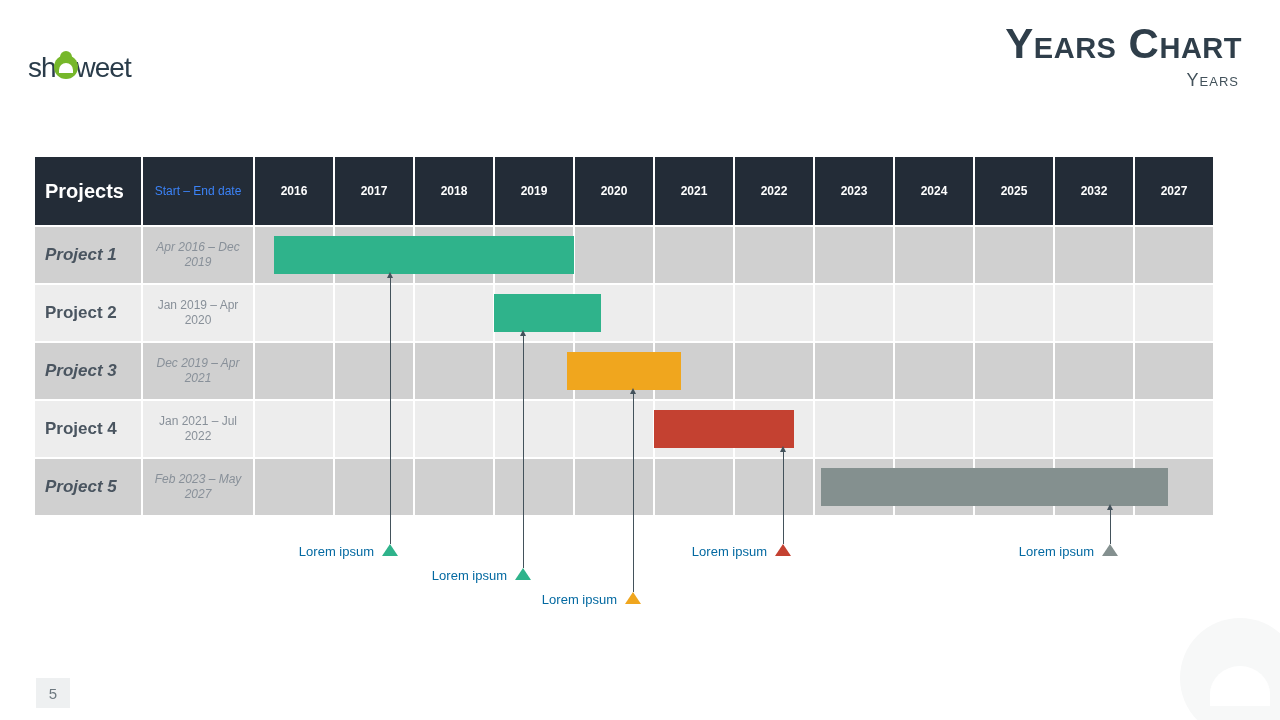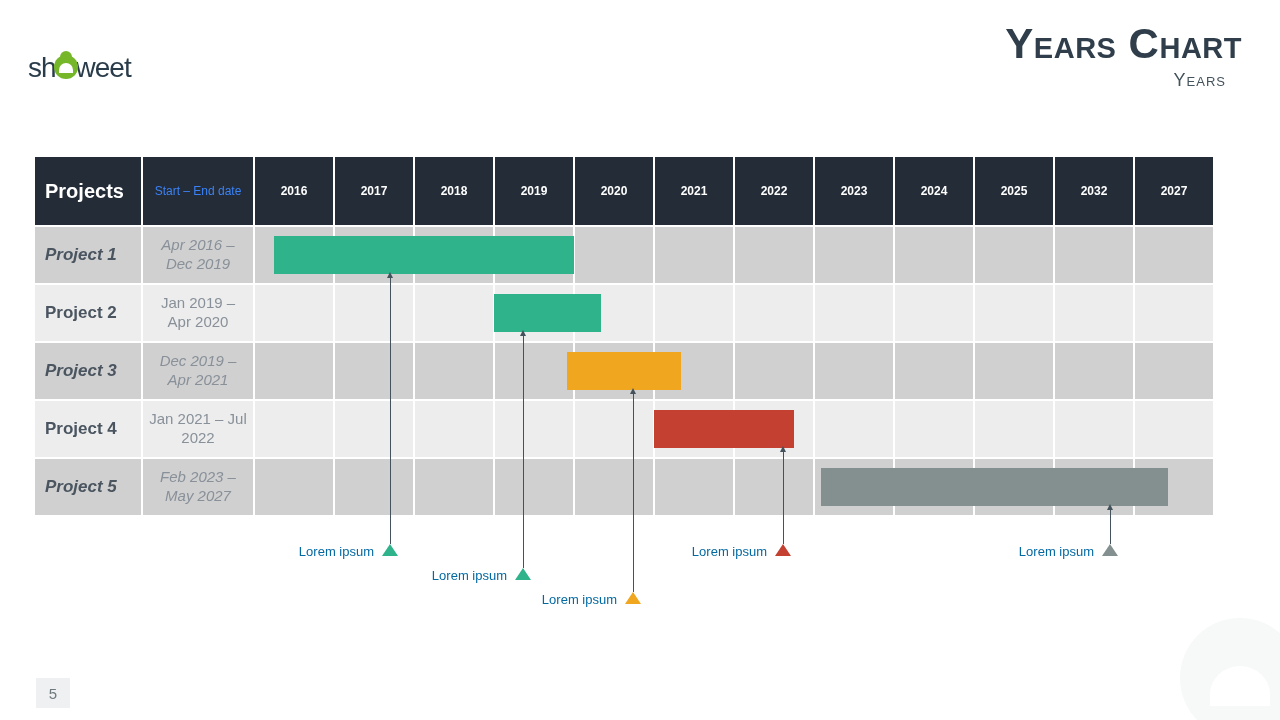--- a/index.html
+++ b/index.html
@@ -59,21 +59,21 @@
   }
   .title h1 {
     margin: 0;
     font-size: 42px;
     font-weight: 700;
     color: #2f3e4a;
     font-variant: small-caps;
     letter-spacing: 0.5px;
   }
   .title .sub {
-    margin: 2px 16px 0;
+    margin: 2px 3px 0;
     font-size: 18px;
     color: #43525b;
     font-variant: small-caps;
     letter-spacing: 1px;
   }
 
   
   .chart {
     position: absolute;
     left: 34px;
@@ -83,21 +83,21 @@
   .row { display: flex; height: 58px; }
   .hdr  { height: 70px; }
   .cell {
     border: 1px solid #fff;
     display: flex;
     align-items: center;
     justify-content: center;
     position: relative;
   }
   .c-label { width: 108px; justify-content: flex-start; padding-left: 10px; }
-  .c-date  { width: 112px; font-size: 15px; color: #889099; text-align: center; line-height: 1.25; padding: 0 6px; justify-content: center; }
+  .c-date  { width: 112px; font-size: 12px; color: #889099; text-align: center; line-height: 1.25; padding: 0 6px; justify-content: center; }
   .c-year  { width: 80px; }
 
   .hdr .cell { background: #232c37; color: #fff; font-weight: 700; font-size: 12px; }
   .hdr .c-date { font-size: 12px; color: #3b82f6; font-weight: 500; }
   .hdr .c-label { font-size: 20px; }
 
   .body .c-label { font-weight: 700; color: #4a5560; font-size: 17px; }
   .odd  .cell { background: #d0d0d0; font-style: italic; }
   .even .cell { background: #ededed; }
 

